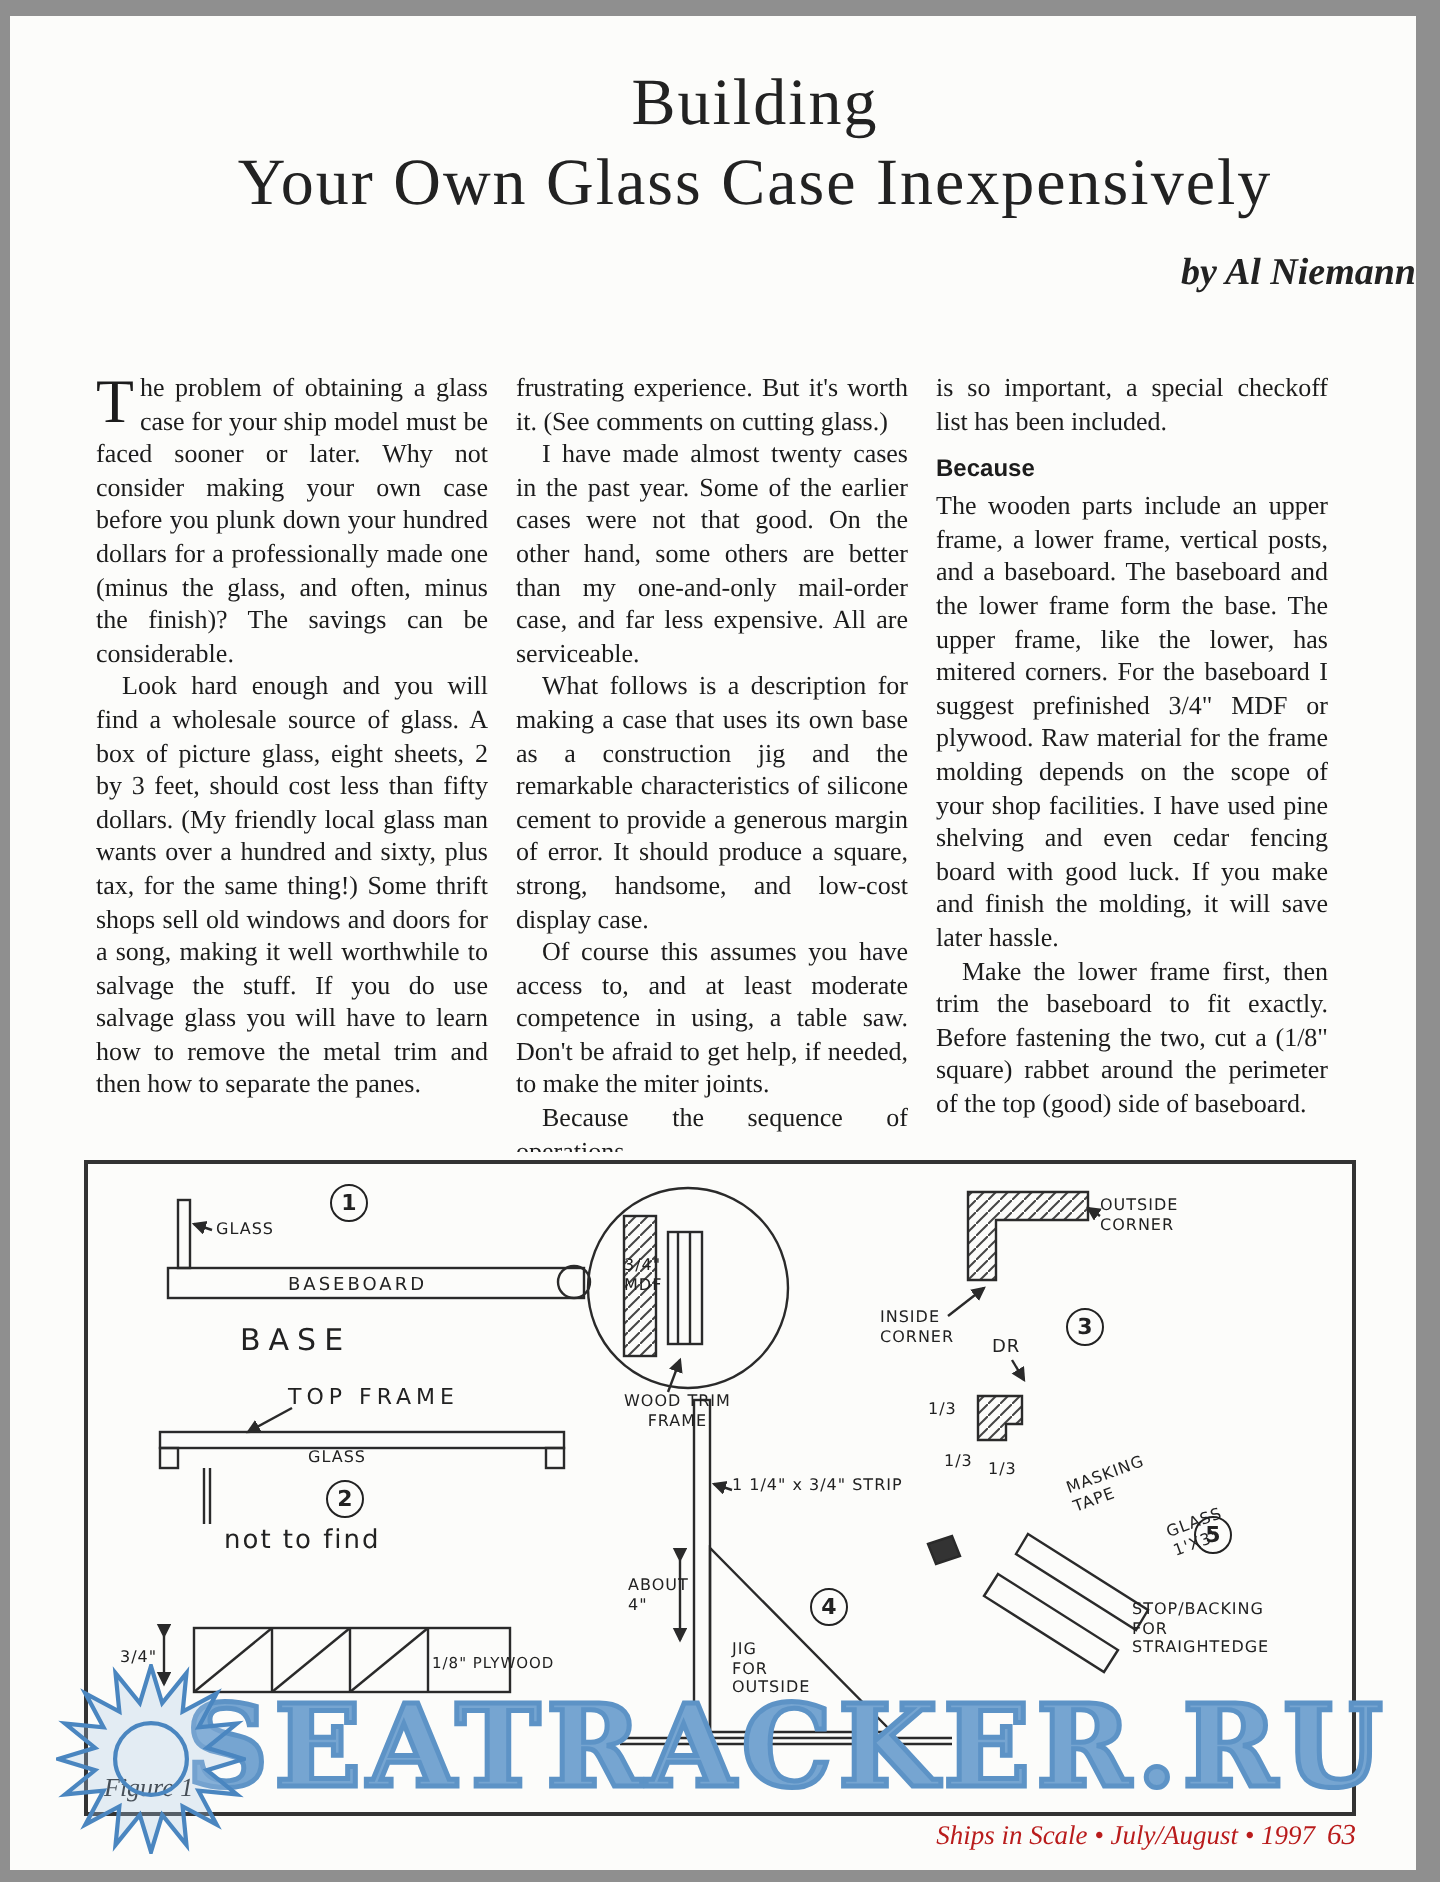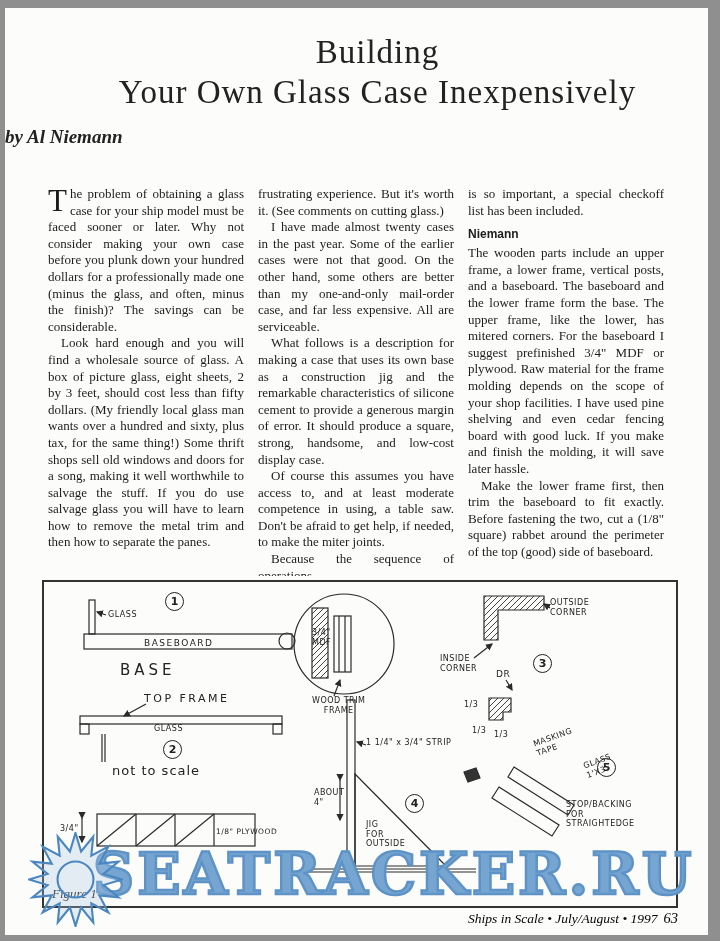--- a/index.html
+++ b/index.html
@@ -12,21 +12,21 @@
   .page{
     position:absolute;left:5px;top:8px;width:703px;height:927px;
     background:#fcfcfa;color:#1c1c1c;
   }
   
   .title{
     text-align:center;margin-top:24px;
     font-size:33px;letter-spacing:1px;line-height:40px;color:#222;padding-left:42px;
   }
   .byline{
-    text-align:left;margin-top:14px;
+    text-align:right;margin-top:14px;
     font-size:19px;font-style:italic;font-weight:bold;color:#222;
   }
   
   .columns{
     position:absolute;left:43px;top:178px;width:616px;height:390px;
     display:flex;gap:14px;overflow:hidden;
   }
   .col{width:196px;}
   .col p{
     margin:0;font-size:13px;line-height:16.6px;text-align:justify;
@@ -57,21 +57,21 @@
     border-radius:50%;text-align:center;line-height:17px;
     font-family:"DejaVu Sans", sans-serif;font-size:11px;font-weight:bold;color:#222;
   }
   .figcaption{
     position:absolute;left:8px;bottom:4px;
     font-style:italic;font-size:13px;font-family:"Liberation Serif", serif;text-align:center;
   }
   
   .footer{
     position:absolute;right:30px;bottom:8px;
-    font-style:italic;font-size:13.5px;color:#000000;
+    font-style:italic;font-size:13.5px;color:#b91c1c;
   }
   .footer .pg{font-size:14.5px;margin-left:6px;}
   .watermark{
     position:absolute;left:88px;top:832px;width:600px;z-index:5;
     font-family:"DejaVu Serif", serif;font-weight:bold;
     font-size:57px;letter-spacing:3px;
     color:rgba(160,195,228,0.38);
     -webkit-text-stroke:2.5px #5d93c6;
     text-shadow:0 0 1px #5d93c6;
     pointer-events:none;
@@ -98,21 +98,21 @@
     </div>
     <div class="col">
       <p class="first">frustrating experience. But it's worth it. (See comments on cutting glass.)</p>
       <p>I have made almost twenty cases in the past year. Some of the earlier cases were not that good. On the other hand, some others are better than my one-and-only mail-order case, and far less expensive. All are serviceable.</p>
       <p>What follows is a description for making a case that uses its own base as a construction jig and the remarkable characteristics of silicone cement to provide a generous margin of error. It should produce a square, strong, handsome, and low-cost display case.</p>
       <p>Of course this assumes you have access to, and at least moderate competence in using, a table saw. Don't be afraid to get help, if needed, to make the miter joints.</p>
       <p>Because the sequence of operations</p>
     </div>
     <div class="col">
       <p class="first">is so important, a special checkoff list has been included.</p>
-      <div class="subhead">Niemann</div>
+      <div class="subhead">Because</div>
       <p class="first">The wooden parts include an upper frame, a lower frame, vertical posts, and a baseboard. The baseboard and the lower frame form the base. The upper frame, like the lower, has mitered corners. For the baseboard I suggest prefinished 3/4" MDF or plywood. Raw material for the frame molding depends on the scope of your shop facilities. I have used pine shelving and even cedar fencing board with good luck. If you make and finish the molding, it will save later hassle.</p>
       <p>Make the lower frame first, then trim the baseboard to fit exactly. Before fastening the two, cut a (1/8" square) rabbet around the perimeter of the top (good) side of baseboard.</p>
     </div>
   </div>
 
   <div class="figure">
     <svg width="632" height="324" viewBox="0 0 632 324">
       <defs>
         <pattern id="hatch" patternUnits="userSpaceOnUse" width="6" height="6">
           <path d="M0,6 L6,0" stroke="#444" stroke-width="1"></path>
@@ -174,21 +174,21 @@
     <span class="fignum" style="left:119px;top:158px;">2</span>
     <span class="fignum" style="left:489px;top:72px;">3</span>
     <span class="fignum" style="left:361px;top:212px;">4</span>
     <span class="fignum" style="left:553px;top:176px;">5</span>
 
     <span class="figlabel" style="left:64px;top:28px;">GLASS</span>
     <span class="figlabel" style="left:100px;top:57px;font-size:9px;letter-spacing:1.5px;">BASEBOARD</span>
     <span class="figlabel" style="left:76px;top:84px;font-size:15px;letter-spacing:4px;">BASE</span>
     <span class="figlabel" style="left:100px;top:112px;font-size:11px;letter-spacing:2.5px;">TOP FRAME</span>
     <span class="figlabel" style="left:110px;top:142px;">GLASS</span>
-    <span class="figlabel" style="left:68px;top:184px;font-size:13px;letter-spacing:1px;text-transform:none;">not to scale</span>
+    <span class="figlabel" style="left:68px;top:184px;font-size:13px;letter-spacing:1px;text-transform:none;">not to find</span>
     <span class="figlabel" style="left:268px;top:46px;">3/4"
 MDF</span>
     <span class="figlabel" style="left:268px;top:114px;text-align:center;">WOOD TRIM
 FRAME</span>
     <span class="figlabel" style="left:506px;top:16px;">OUTSIDE
 CORNER</span>
     <span class="figlabel" style="left:396px;top:72px;">INSIDE
 CORNER</span>
     <span class="figlabel" style="left:452px;top:88px;font-size:9px;">DR</span>
     <span class="figlabel" style="left:420px;top:118px;">1/3</span>

